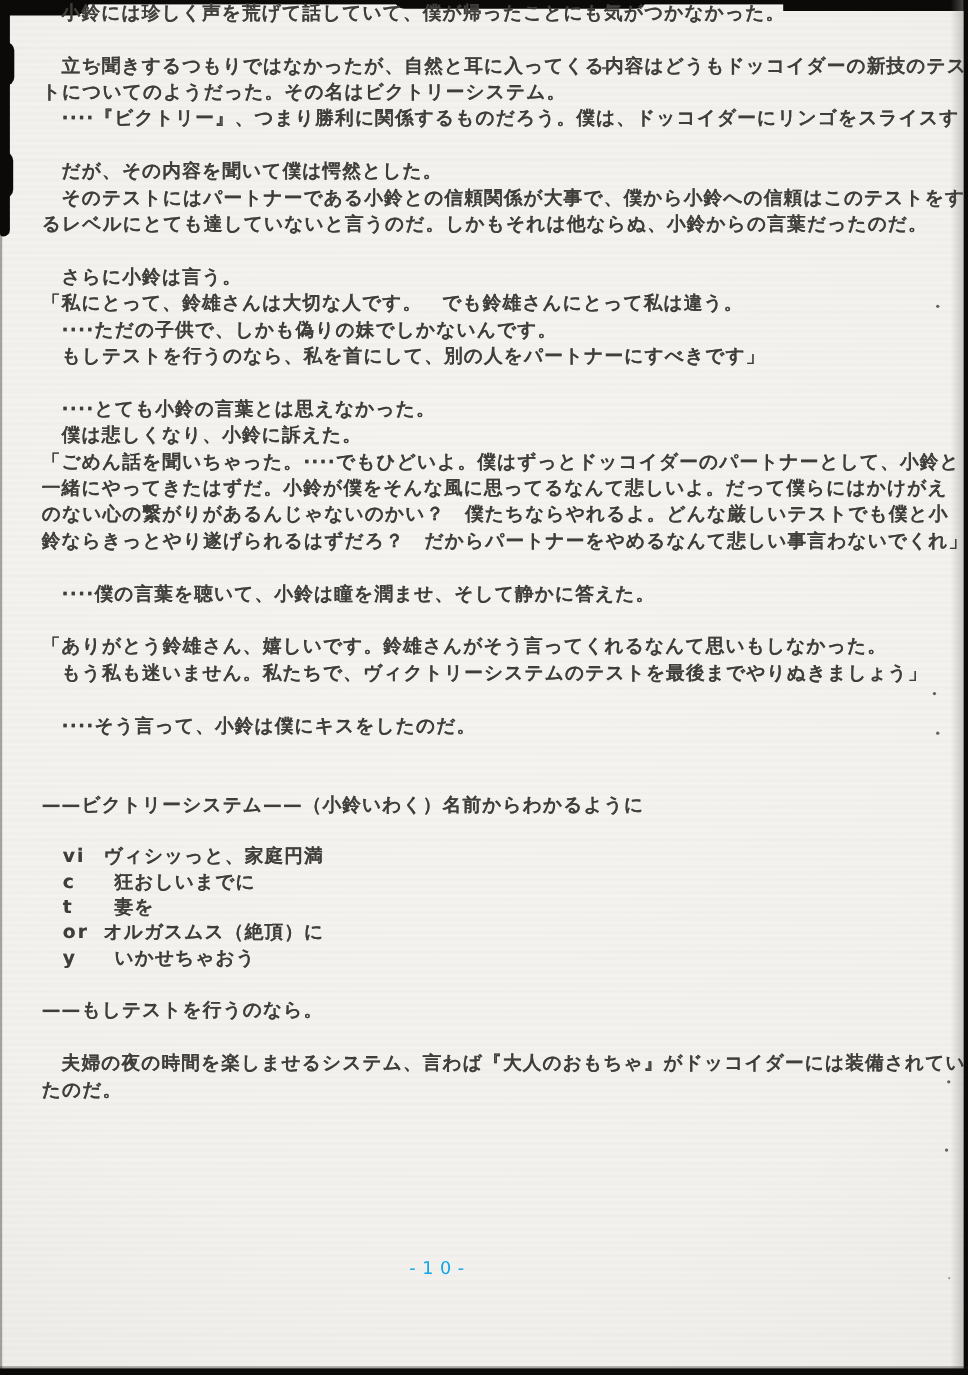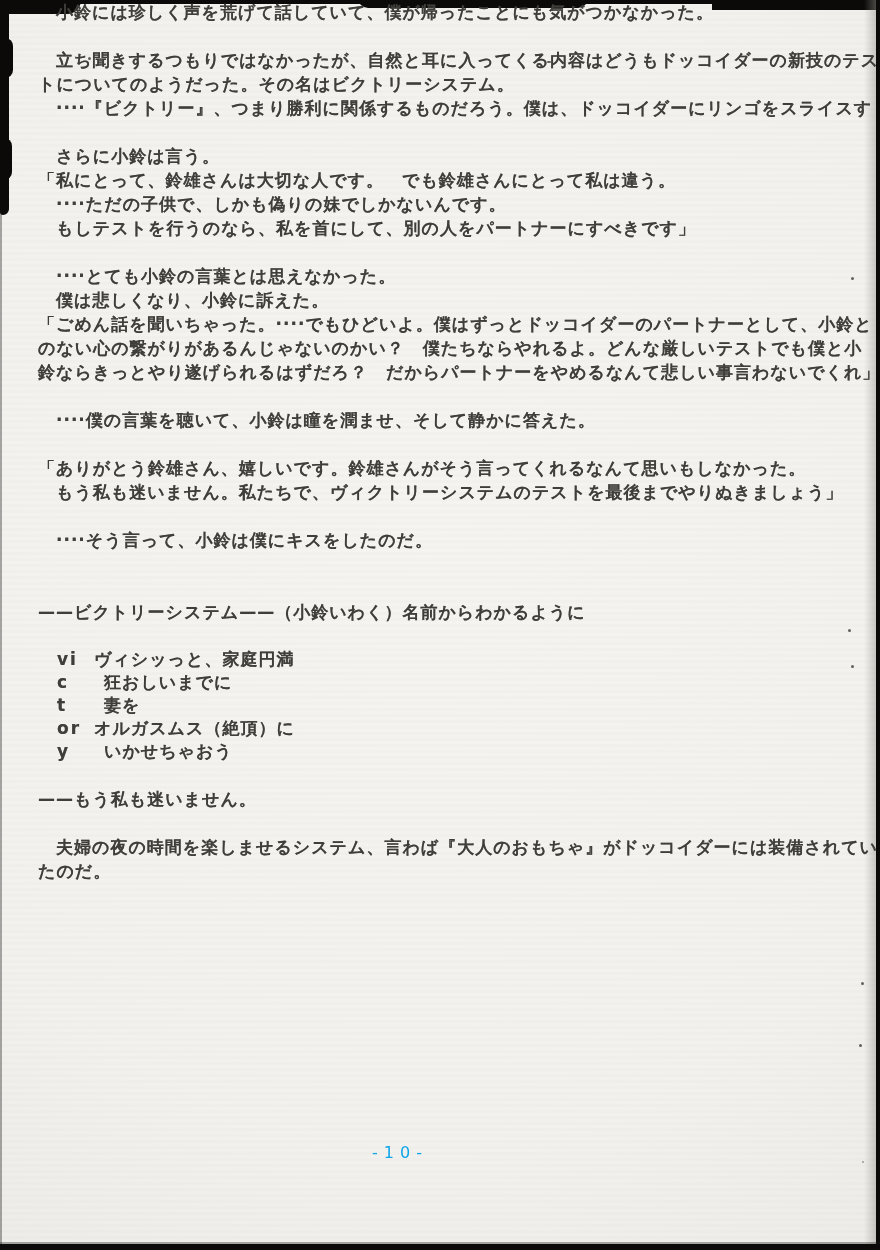--- a/index.html
+++ b/index.html
@@ -97,32 +97,38 @@
   <div class="blk">
     <div class="line">　小鈴には珍しく声を荒げて話していて、僕が帰ったことにも気がつかなかった。</div>
   </div>
 
   <div class="blk">
     <div class="line">　立ち聞きするつもりではなかったが、自然と耳に入ってくる内容はどうもドッコイダーの新技のテス</div>
     <div class="line">トについてのようだった。その名はビクトリーシステム。</div>
     <div class="line">　····『ビクトリー』、つまり勝利に関係するものだろう。僕は、ドッコイダーにリンゴをスライスす</div>
   </div>
 
+  <div class="blk">
+    <div class="line">　だが、その内容を聞いて僕は愕然とした。</div>
+    <div class="line">　そのテストにはパートナーである小鈴との信頼関係が大事で、僕から小鈴への信頼はこのテストをす</div>
+    <div class="line">るレベルにとても達していないと言うのだ。しかもそれは他ならぬ、小鈴からの言葉だったのだ。</div>
+  </div>
 
   <div class="blk">
     <div class="line">　さらに小鈴は言う。</div>
     <div class="line">「私にとって、鈴雄さんは大切な人です。　でも鈴雄さんにとって私は違う。</div>
     <div class="line">　····ただの子供で、しかも偽りの妹でしかないんです。</div>
     <div class="line">　もしテストを行うのなら、私を首にして、別の人をパートナーにすべきです」</div>
   </div>
 
   <div class="blk">
     <div class="line">　····とても小鈴の言葉とは思えなかった。</div>
     <div class="line">　僕は悲しくなり、小鈴に訴えた。</div>
     <div class="line">「ごめん話を聞いちゃった。····でもひどいよ。僕はずっとドッコイダーのパートナーとして、小鈴と</div>
+    <div class="line">一緒にやってきたはずだ。小鈴が僕をそんな風に思ってるなんて悲しいよ。だって僕らにはかけがえ</div>
     <div class="line">のない心の繋がりがあるんじゃないのかい？　僕たちならやれるよ。どんな厳しいテストでも僕と小</div>
     <div class="line">鈴ならきっとやり遂げられるはずだろ？　だからパートナーをやめるなんて悲しい事言わないでくれ」</div>
   </div>
 
   <div class="blk">
     <div class="line">　····僕の言葉を聴いて、小鈴は瞳を潤ませ、そして静かに答えた。</div>
   </div>
 
   <div class="blk">
     <div class="line">「ありがとう鈴雄さん、嬉しいです。鈴雄さんがそう言ってくれるなんて思いもしなかった。</div>
@@ -139,21 +145,21 @@
 
   <div class="blk acrostic">
     <div class="row"><span class="key">vi</span><span class="txt">ヴィシッっと、家庭円満</span></div>
     <div class="row ind"><span class="key">c</span><span class="txt">狂おしいまでに</span></div>
     <div class="row ind"><span class="key">t</span><span class="txt">妻を</span></div>
     <div class="row"><span class="key">or</span><span class="txt">オルガスムス（絶頂）に</span></div>
     <div class="row ind"><span class="key">y</span><span class="txt">いかせちゃおう</span></div>
   </div>
 
   <div class="blk">
-    <div class="line">——もう私も迷いません。</div>
+    <div class="line">——もしテストを行うのなら。</div>
   </div>
 
   <div class="blk">
     <div class="line">　夫婦の夜の時間を楽しませるシステム、言わば『大人のおもちゃ』がドッコイダーには装備されてい</div>
     <div class="line">たのだ。</div>
   </div>
 
 </div>
 
 <div class="page-number">-10-</div>

